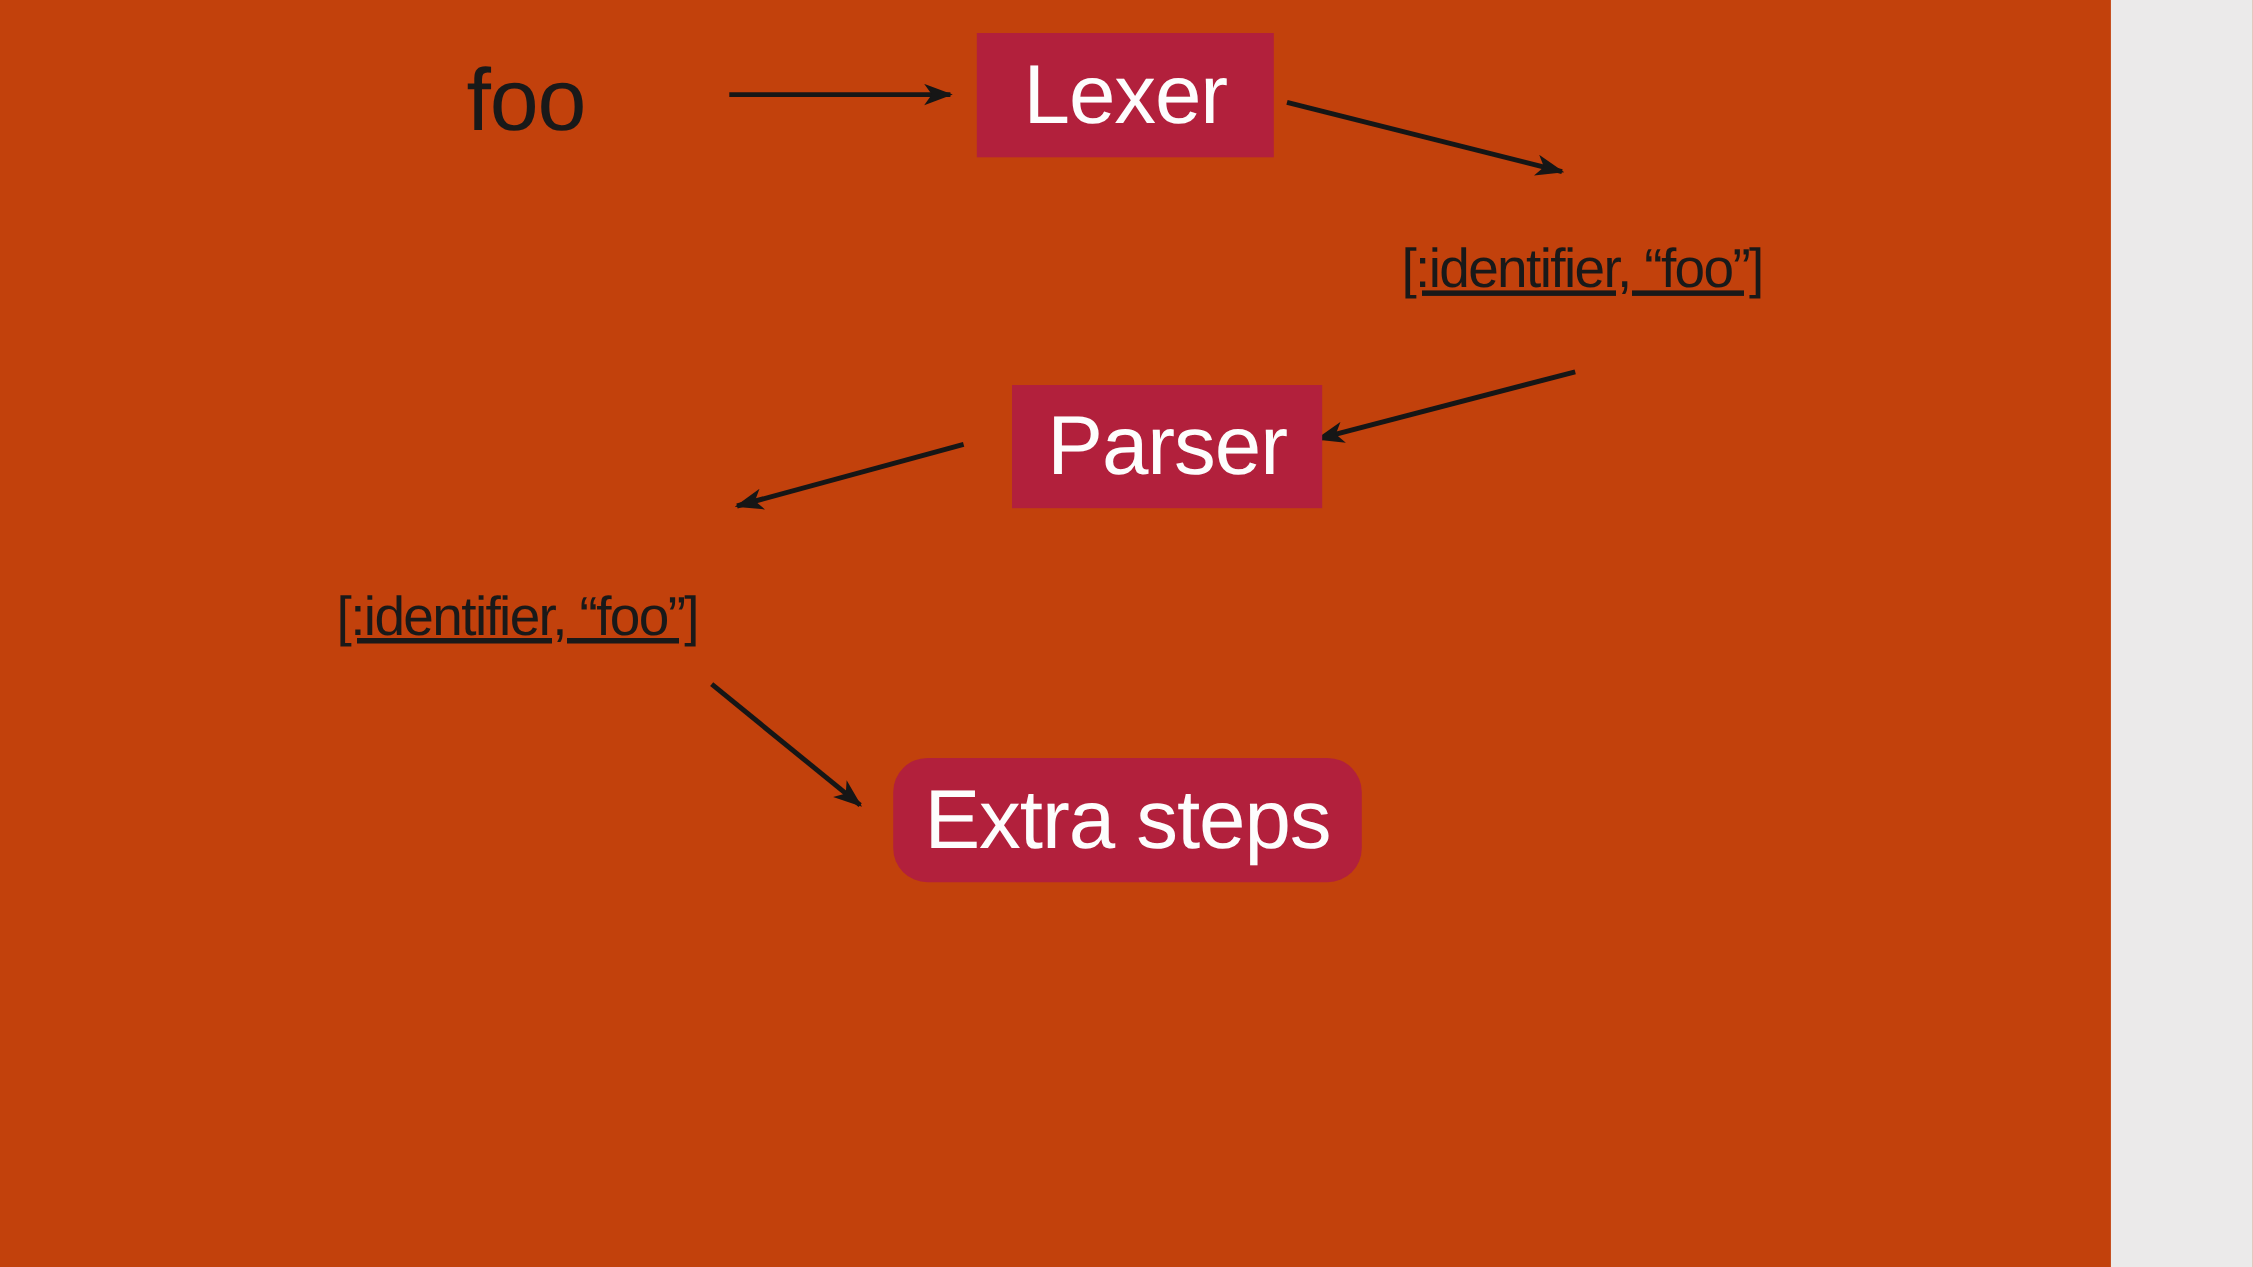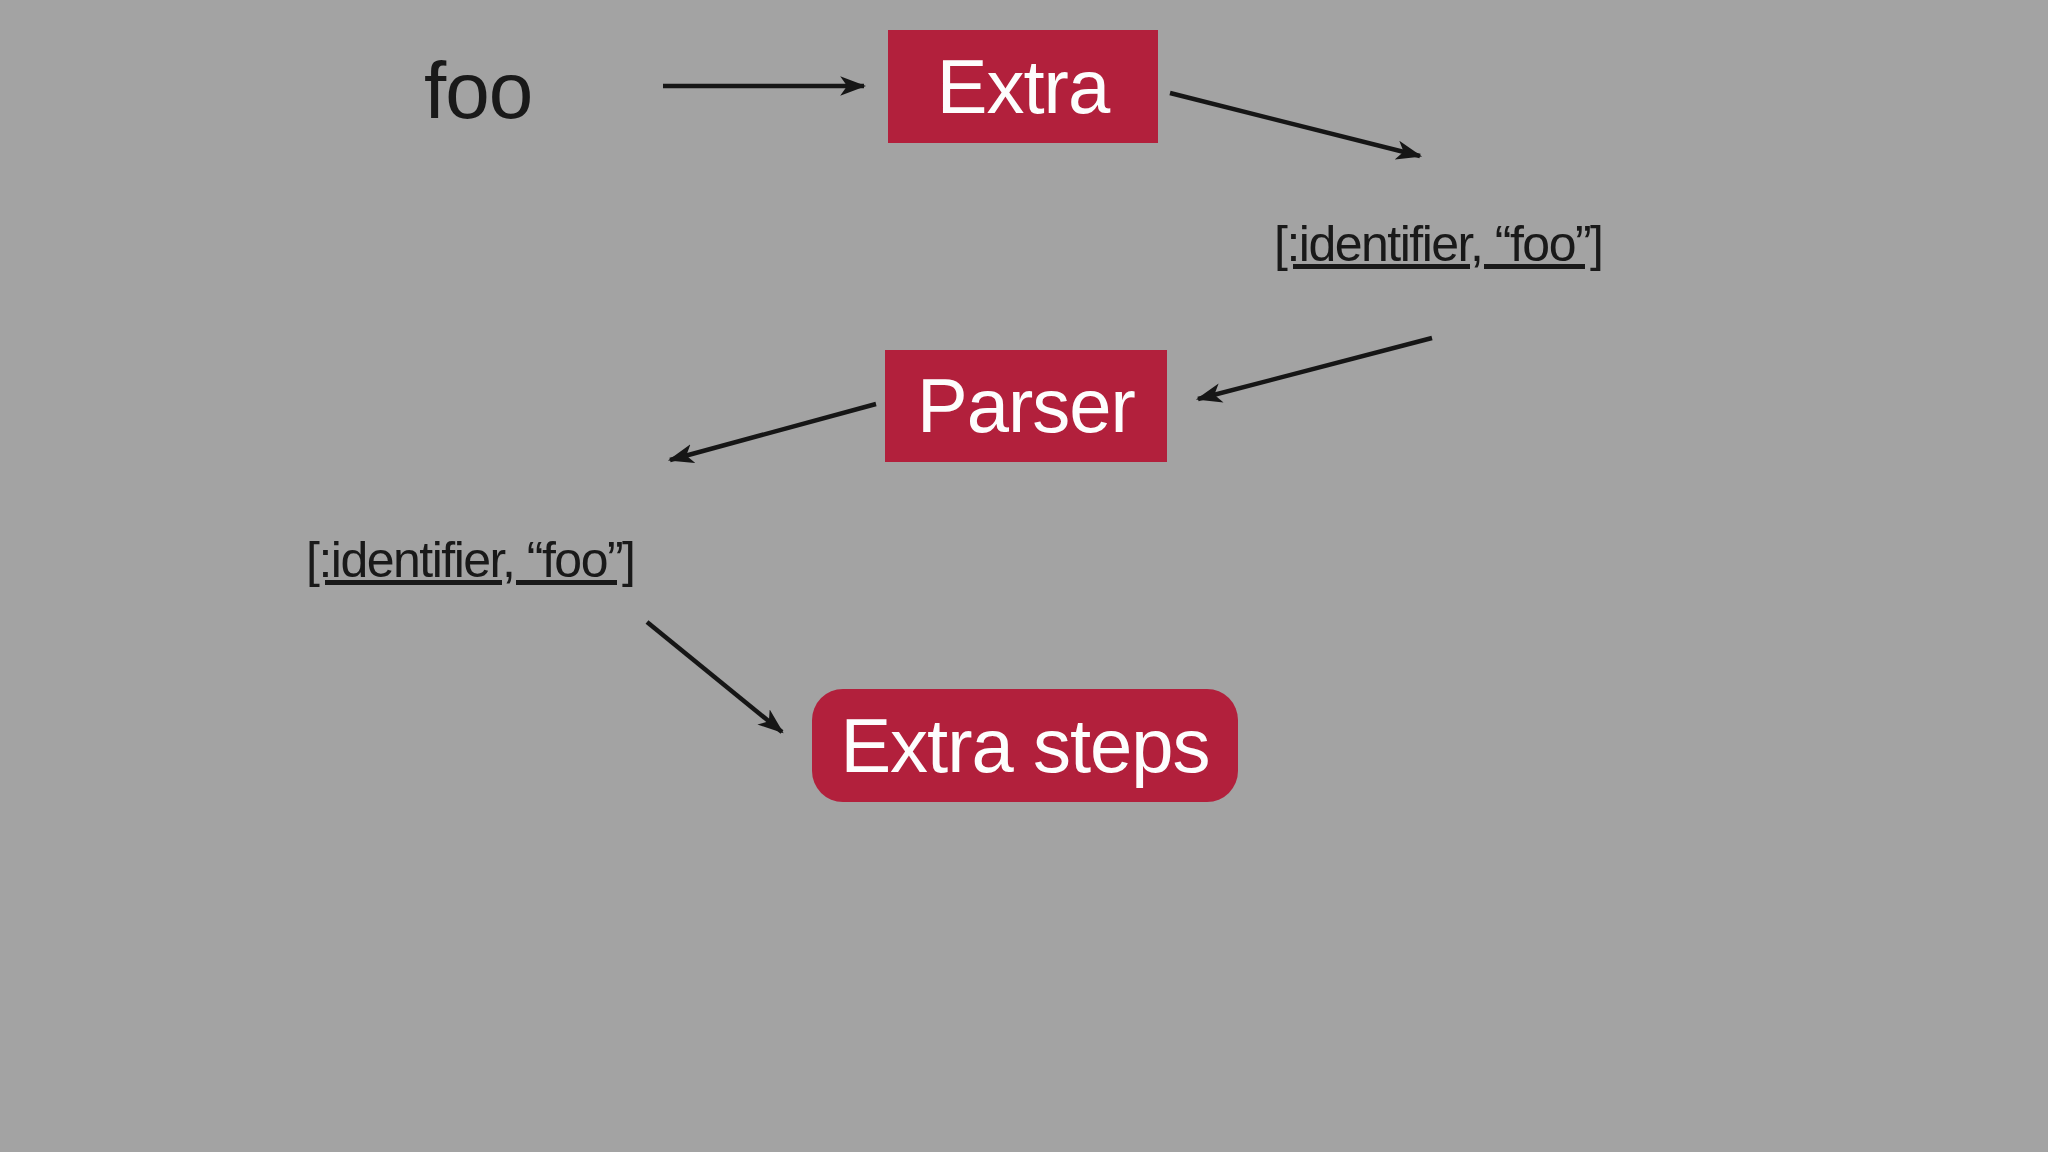--- a/index.html
+++ b/index.html
@@ -8,23 +8,24 @@
   }
   body {
     width: 2048px;
     height: 1152px;
     background: #ebeaea;
     font-family: "Liberation Sans", sans-serif;
     overflow: hidden;
   }
   .canvas {
     position: relative;
-    width: 2048px;
+    width: 1884px;
     height: 1152px;
-    background: #a3a3a3;
+    background: #c2410c;
+    padding-left: 35px;
   }
   .arrow-layer {
     position: absolute;
     left: 0;
     top: 0;
     width: 2048px;
     height: 1152px;
     pointer-events: none;
   }
   .plain-text {
@@ -64,21 +65,21 @@
     letter-spacing: -1px;
     white-space: nowrap;
   }
   .node-lexer {
     left: 888px;
     top: 30px;
     width: 270px;
     height: 113px;
   }
   .node-parser {
-    left: 885px;
+    left: 920px;
     top: 350px;
     width: 282px;
     height: 112px;
   }
   .node-extra {
     left: 812px;
     top: 689px;
     width: 426px;
     height: 113px;
     border-radius: 31px;
@@ -97,21 +98,21 @@
     </defs>
     <line x1="663" y1="86" x2="864" y2="86" stroke="#161616" stroke-width="4.5" marker-end="url(#ah)"></line>
     <line x1="1170" y1="93" x2="1420" y2="156" stroke="#161616" stroke-width="4.5" marker-end="url(#ah)"></line>
     <line x1="1432" y1="338" x2="1198" y2="399" stroke="#161616" stroke-width="4.5" marker-end="url(#ah)"></line>
     <line x1="876" y1="404" x2="670" y2="460" stroke="#161616" stroke-width="4.5" marker-end="url(#ah)"></line>
     <line x1="647" y1="622" x2="782" y2="732" stroke="#161616" stroke-width="4.5" marker-end="url(#ah)"></line>
   </svg>
 
   <span class="plain-text source-text">foo</span>
 
-  <div class="node node-lexer">Extra</div>
+  <div class="node node-lexer">Lexer</div>
 
   <span class="plain-text token-text token-1">[:identifier, “foo”]</span>
 
   <div class="node node-parser">Parser</div>
 
   <span class="plain-text token-text token-2">[:identifier, “foo”]</span>
 
   <div class="node node-extra">Extra steps</div>
 
 </div>

